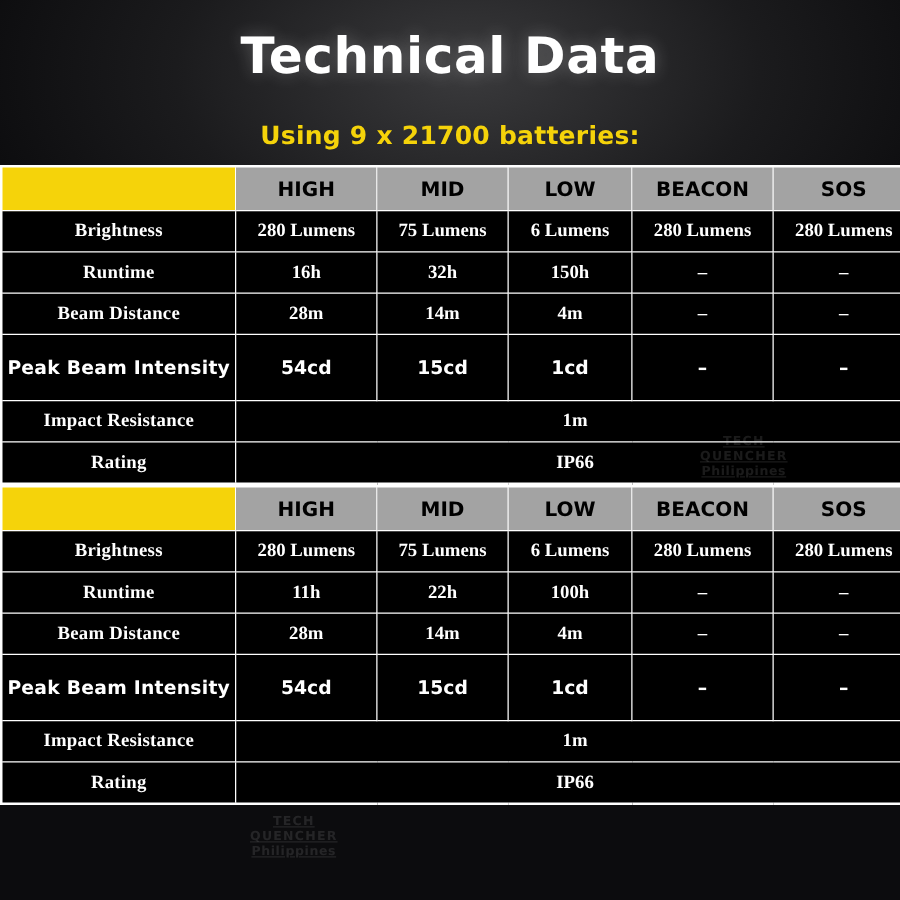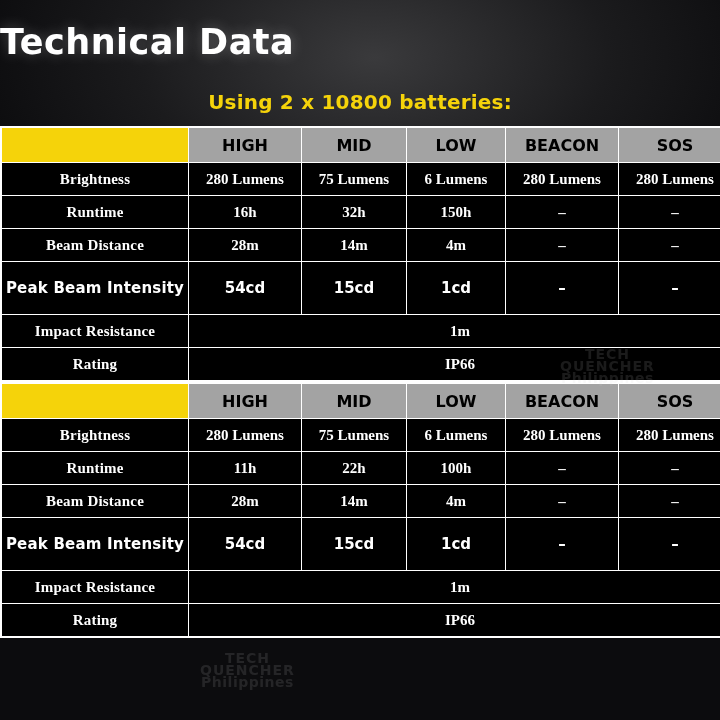--- a/index.html
+++ b/index.html
@@ -32,23 +32,24 @@
   }
   .page {
     position: relative;
     z-index: 2;
     width: 720px;
     height: 720px;
     box-sizing: border-box;
   }
 
   .title {
+    text-align: center;
     font-family: "DejaVu Sans", sans-serif;
     font-weight: bold;
-    font-size: 35px;
+    font-size: 40px;
     letter-spacing: 0.5px;
     color: #ffffff;
     padding-top: 22px;
     text-shadow: 0 0 14px rgba(255,255,255,.25);
   }
 
   .section-title {
     text-align: center;
     color: #f5d30a;
     font-weight: bold;
@@ -101,40 +102,41 @@
   .dash { font-size: 15px; }
   .tall td { height: 46px; }
   .r td { height: 26px; font-family: Liberation Serif, serif; }
 
   
   .watermark {
     position: absolute;
     z-index: 3;
     text-align: center;
     color: rgba(210,210,210,0.13);
-    font-size: 14px;
+    font-size: 10px;
     line-height: 12px;
     font-weight: bold;
     letter-spacing: 1px;
     pointer-events: none;
+    text-decoration: underline;
   }
   .wm1 { left: 560px; top: 348px; }
   .wm2 { left: 200px; top: 652px; }
   .wm-sub { letter-spacing: .5px; }
 </style>
 </head>
 <body>
 
 <div class="bg-layer"></div>
 
 <div class="page">
 
   <div class="title">Technical Data</div>
 
-  <div class="section-title section-1-title">Using 2 x 10800 batteries:</div>
+  <div class="section-title section-1-title">Using 9 x 21700 batteries:</div>
 
   <table class="spec">
     <thead>
       <tr>
         <th class="blank c-label"></th>
         <th class="c-high">HIGH</th>
         <th class="c-mid">MID</th>
         <th class="c-low">LOW</th>
         <th class="c-beacon">BEACON</th>
         <th class="c-sos">SOS</th>

